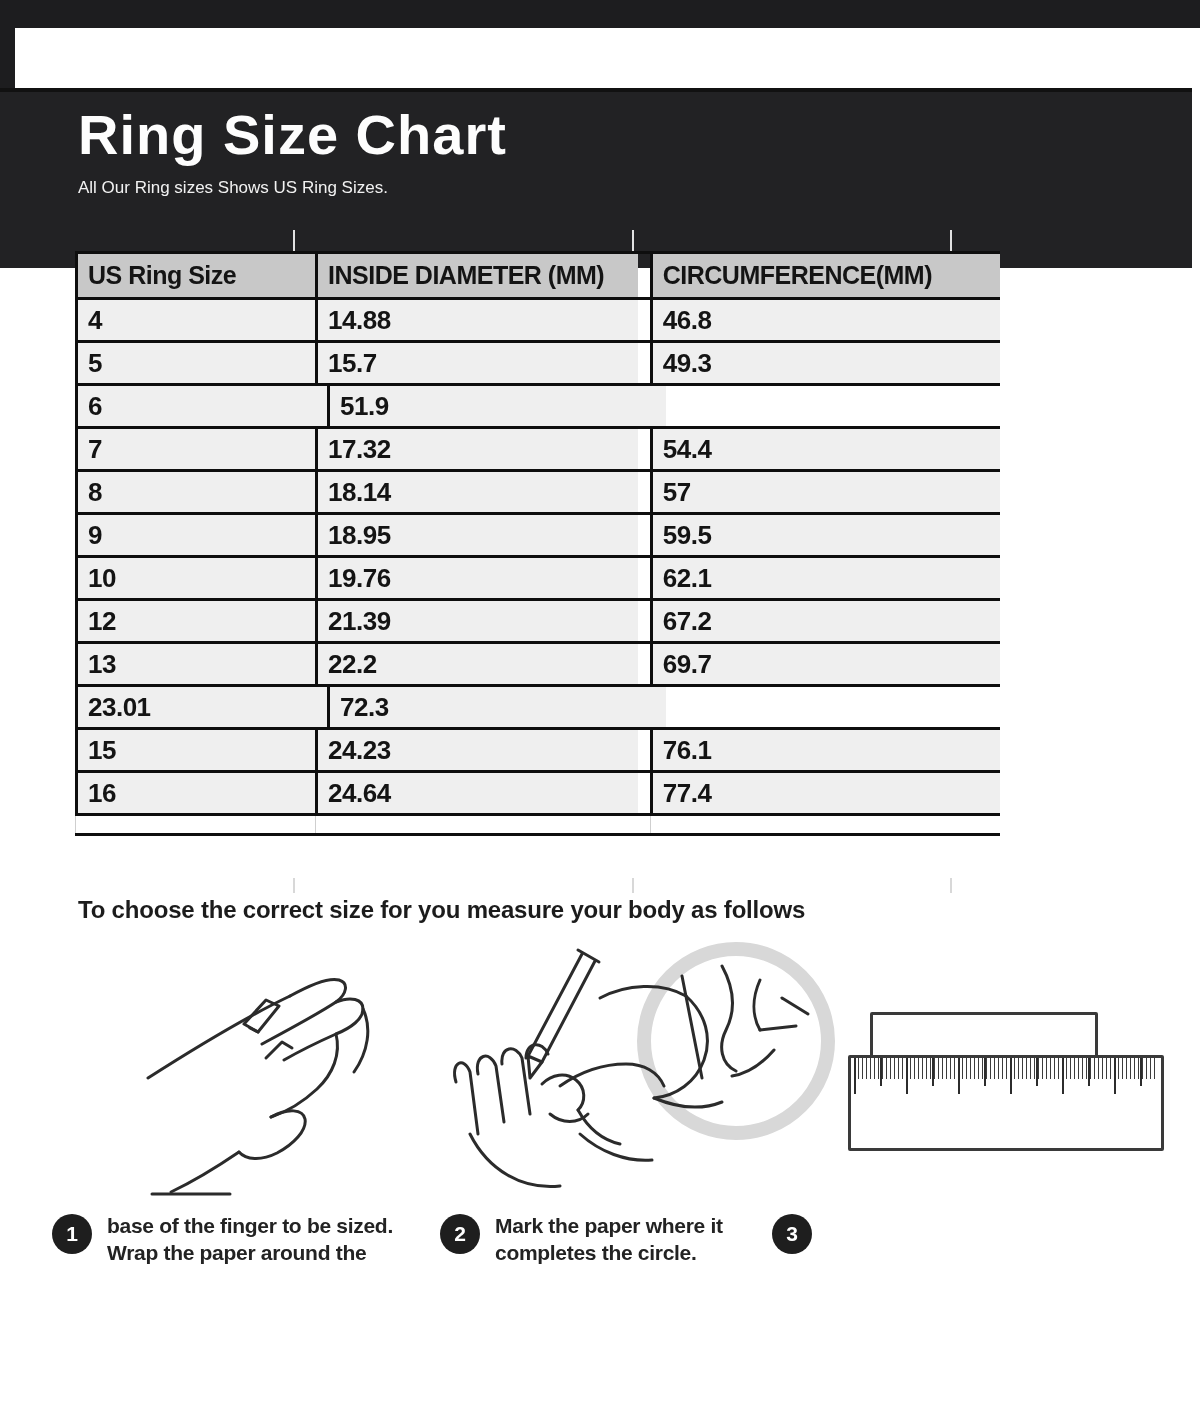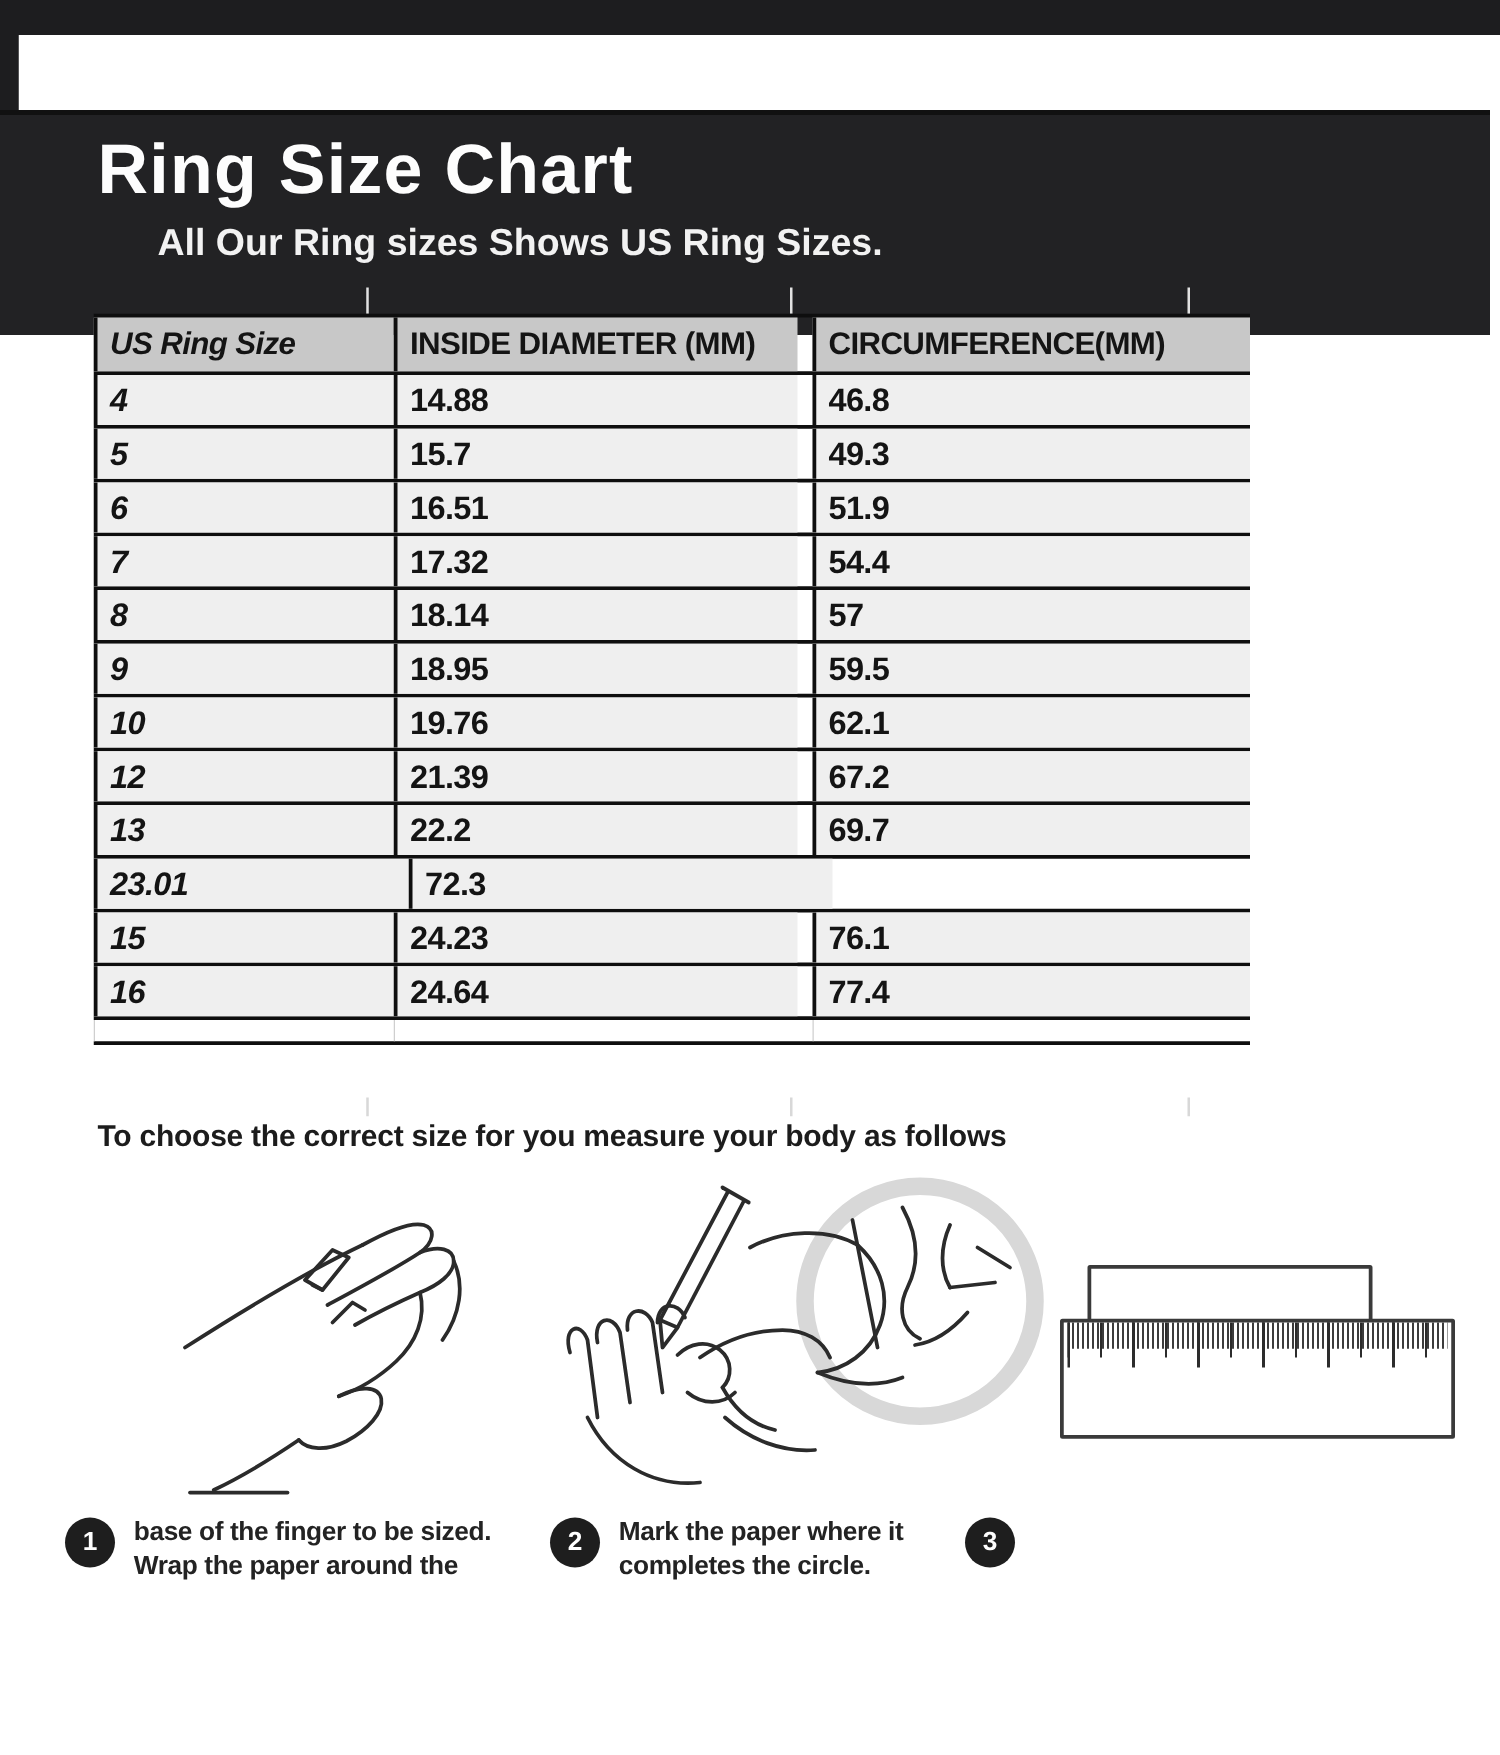--- a/index.html
+++ b/index.html
@@ -4,33 +4,33 @@
 <style>
   * { margin: 0; padding: 0; box-sizing: border-box; }
   html, body { width: 1200px; height: 1404px; background: #fff; font-family: "Liberation Sans", sans-serif; overflow: hidden; }
   .page { position: relative; width: 1200px; height: 1404px; background: #fff; }
 
   
   .top-black { position: absolute; left: 0; top: 0; width: 1200px; height: 88px; background: #1d1d1f; }
   .white-band { position: absolute; left: 15px; top: 28px; width: 1185px; height: 60px; background: #ffffff; }
   .banner { position: absolute; left: 0; top: 88px; width: 1192px; height: 180px; background: #222224; border-top: 4px solid #111; }
   .banner-title { position: absolute; left: 78px; top: 10px; font-size: 56px; font-weight: 700; color: #fdfdfd; letter-spacing: 1px; }
-  .banner-subtitle { position: absolute; left: 78px; top: 86px; font-size: 30px; font-weight: 700; color: #f2f2f2; margin-left: 48px; }
+  .banner-subtitle { position: absolute; left: 78px; top: 86px; font-size: 17px; font-weight: 400; color: #f2f2f2; }
 
   
   .stub { position: absolute; width: 2px; background: #e2e2e2; }
   .stub.above { top: 230px; height: 21px; }
   .stub.below { top: 878px; height: 15px; background: #d8d8d8; }
 
   
   .size-table { position: absolute; left: 75px; top: 251px; width: 925px; }
   .t-row { display: flex; width: 100%; border-bottom: 3px solid #0e0e0e; }
   .t-row.header { border-top: 3px solid #0e0e0e; }
   .t-cell { display: flex; align-items: center; padding-left: 10px; font-weight: 700; color: #141414; background: #efefef; height: 40px; font-size: 26px; letter-spacing: -0.5px; border-left: 3px solid #0e0e0e; }
-  .t-cell:nth-child(1) { width: 252px; font-style: italic; }
+  .t-cell:nth-child(1) { width: 252px; }
   .t-cell:nth-child(2) { width: 339px; }
   .t-cell:nth-child(3) { width: 368px; margin-left: 12px; }
   .t-row.header .t-cell { background: #c8c8c8; height: 43px; font-size: 25px; }
   .t-row.empty { height: 20px; border-bottom: 3px solid #0e0e0e; }
   .t-row.empty .t-cell { background: transparent; border-left: 1px solid #cfcfcf; height: 100%; }
 
   
   .measure-heading { position: absolute; left: 78px; top: 896px; font-size: 24px; font-weight: 700; color: #1c1c1c; letter-spacing: -0.2px; }
 
   
@@ -88,21 +88,20 @@
         <div class="t-cell">14.88</div>
         <div class="t-cell">46.8</div>
       </div>
       <div class="t-row">
         <div class="t-cell">5</div>
         <div class="t-cell">15.7</div>
         <div class="t-cell">49.3</div>
       </div>
       <div class="t-row">
         <div class="t-cell">6</div>
-        <div class="t-cell">16.51</div>
         <div class="t-cell">51.9</div>
       </div>
       <div class="t-row">
         <div class="t-cell">7</div>
         <div class="t-cell">17.32</div>
         <div class="t-cell">54.4</div>
       </div>
       <div class="t-row">
         <div class="t-cell">8</div>
         <div class="t-cell">18.14</div>

